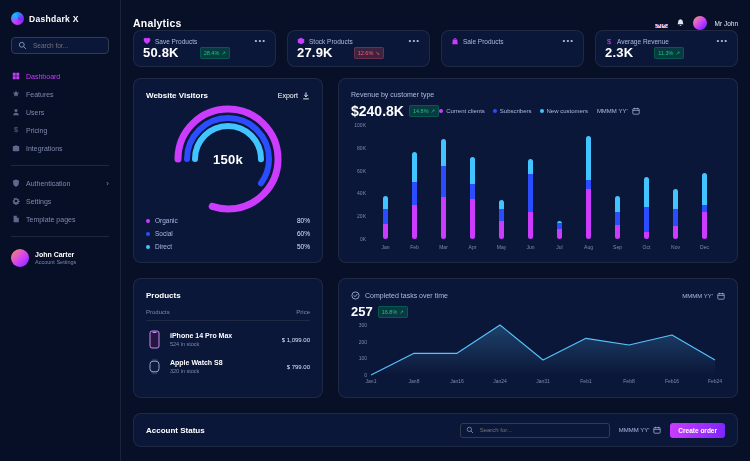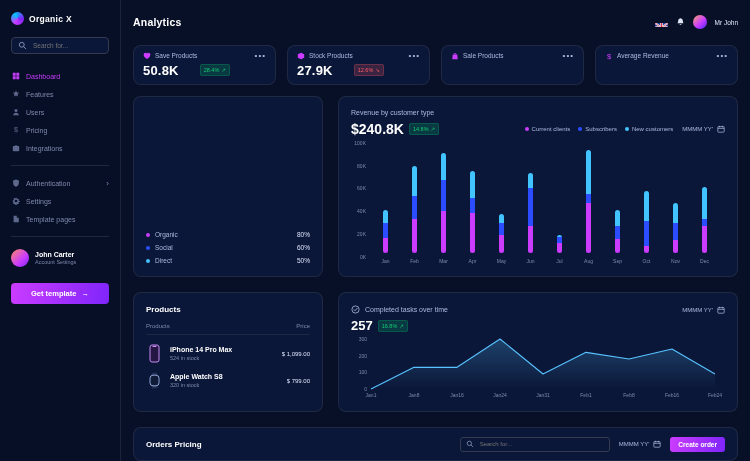--- a/index.html
+++ b/index.html
@@ -27,21 +27,21 @@
   .divider{height:1px;background:rgba(52,59,79,.55);margin:8px 0;}
   .profile{display:flex;align-items:center;gap:6px;margin-top:4px;}
   .avatar-sm{width:18px;height:18px;border-radius:50%;background:linear-gradient(135deg,#ff8a65,#cb3cff 60%,#7f25fb);}
   .profile-name{font-size:7px;font-weight:bold;}
   .profile-role{font-size:5.5px;color:#7e89ac;margin-top:1px;}
   .cta-btn{margin-top:16px;height:21px;border:none;border-radius:4px;color:#fff;cursor:pointer;
     background:linear-gradient(98deg,#cb3cff 0%,#7f25fb 100%);font-size:7.5px;font-weight:bold;
     display:flex;align-items:center;justify-content:center;gap:5px;font-family:"Liberation Sans",sans-serif;}
 
   
-  .main{position:absolute;left:121px;right:0;top:0;bottom:0;padding:0 12px;display:flex;flex-direction:column;}
+  .main{position:absolute;left:121px;right:0;top:0;bottom:0;padding:16px 12px;display:flex;flex-direction:column;}
   .topbar{height:47px;display:flex;align-items:center;justify-content:space-between;}
   .page-title{font-size:10.5px;font-weight:bold;letter-spacing:.2px;}
   .topbar-right{display:flex;align-items:center;gap:8px;}
   .flag{width:13px;height:9px;border-radius:1.5px;overflow:hidden;display:block;}
   .avatar-xs{width:14px;height:14px;border-radius:50%;background:linear-gradient(135deg,#f6a46b,#cb3cff 55%,#4a25fb);}
   .username{font-size:6.5px;color:#e3e9fb;}
 
   .card{background:#0b1739;border:1px solid rgba(52,59,79,.5);border-radius:8px;}
 
   
@@ -66,21 +66,21 @@
   .donut-center{position:absolute;inset:0;display:flex;align-items:center;justify-content:center;
     font-size:13px;font-weight:bold;letter-spacing:.3px;}
   .legend{margin-top:auto;display:flex;flex-direction:column;gap:6px;}
   .legend-row{display:flex;align-items:center;justify-content:space-between;font-size:6.5px;color:#aeb9e1;}
   .legend-left{display:flex;align-items:center;gap:5px;}
   .dot{width:4px;height:4px;border-radius:50%;background:#888;}
   .legend-val{color:#dbe3fb;}
 
   .revenue-card{flex:1;padding:12px;display:flex;flex-direction:column;}
   .rev-title{font-size:7px;color:#aeb9e1;}
-  .rev-row{display:flex;align-items:center;justify-content:space-between;margin-top:5px;}
+  .rev-row{display:flex;align-items:center;justify-content:flex-start;margin-top:5px;}
   .rev-left{display:flex;align-items:center;gap:5px;}
   .rev-value{font-size:14px;font-weight:bold;}
   .rev-right{display:flex;align-items:center;gap:9px;}
   .legend-inline{display:flex;align-items:center;gap:8px;}
   .li-item{display:flex;align-items:center;gap:3px;font-size:6px;color:#aeb9e1;}
   .date-chip{display:flex;align-items:center;gap:4px;font-size:6px;color:#aeb9e1;cursor:pointer;}
   .chart-area{position:relative;flex:1;margin-top:4px;}
   .ytick,.xtick{position:absolute;font-size:5px;color:#7e89ac;}
   .barcol{position:absolute;display:flex;flex-direction:column;border-radius:2.5px;overflow:hidden;}
   .barseg{width:100%;}
@@ -115,21 +115,21 @@
     font-size:6.5px;font-weight:bold;padding:4px 8px;cursor:pointer;font-family:"Liberation Sans",sans-serif;}
 </style>
 </head>
 <body>
 
 <div class="wrapper">
 
   <aside class="sidebar">
     <div class="logo-row">
       <span class="logo-mark"></span>
-      <span class="logo-text">Organic X</span>
+      <span class="logo-text">Dashdark X</span>
     </div>
 
     <div class="search">
       <span style="display:flex;">
         <svg width="9" height="9" viewBox="0 0 10 10">
             <circle cx="4.2" cy="4.2" r="2.7" fill="none" stroke="currentColor" stroke-width="1.1"></circle>
             <path d="m6.3 6.3 2.2 2.2" stroke="currentColor" stroke-width="1.1" stroke-linecap="round"></path>
           </svg>
       </span>
       <input placeholder="Search for..." style="">
@@ -210,24 +210,20 @@
     <div class="divider"></div>
 
     <div class="profile">
       <span class="avatar-sm"></span>
       <span>
         <div class="profile-name">John Carter</div>
         <div class="profile-role">Account Settings</div>
       </span>
     </div>
 
-    <button class="cta-btn">
-      <span>Get template</span>
-      <span>→</span>
-    </button>
   </aside>
 
   <main class="main">
 
     <div class="topbar">
       <div class="page-title">Analytics</div>
       <div class="topbar-right">
         <span class="flag">
           <svg width="13" height="9" viewBox="0 0 13 9">
               <rect width="13" height="9" fill="#2b3f9e"></rect>
@@ -298,25 +294,51 @@
       <div class="card stat-card">
         <div class="stat-head">
           <span class="stat-ico">
               <svg width="8" height="8" viewBox="0 0 10 10" fill="currentColor">
                 <text x="5" y="8.2" font-size="9.5" text-anchor="middle" font-family="Liberation Sans,sans-serif">$</text>
               </svg>
             </span>
           <span>Average Revenue</span>
           <span class="dots">•••</span>
         </div>
+        <div class="stat-value-row">
+          <span class="stat-value">2.3K</span>
+          <span class="badge up">
+              <span>11.3%</span>
+              <span>↗</span>
+            </span>
+        </div>
       </div>
     </div>
 
     <div class="row2">
       <div class="card visitors-card">
+        <div class="card-title-row">
+          <span class="card-title">Website Visitors</span>
+          <span class="export-btn">
+            <span>Export</span>
+            <span style="display:flex;">
+                <svg width="8" height="8" viewBox="0 0 10 10" fill="none" stroke="#fff" stroke-width="1.1" stroke-linecap="round" stroke-linejoin="round">
+                  <path d="M5 1v4.6M3.1 4 5 5.9 6.9 4M2 8.6h6"></path>
+                </svg>
+              </span>
+          </span>
+        </div>
+        <div class="donut-wrap">
+          <svg id="donut" width="116" height="116" viewBox="0 0 116 116">
+              <circle cx="58" cy="58" r="50" fill="none" stroke="#CB3CFF" stroke-width="7" stroke-linecap="round" stroke-dasharray="251.32741228718348 314.1592653589793" transform="rotate(180 58 58)"></circle>
+              <circle cx="58" cy="58" r="41" fill="none" stroke="#2B4DFF" stroke-width="6" stroke-linecap="round" stroke-dasharray="154.5663585566178 257.610597594363" transform="rotate(180 58 58)"></circle>
+              <circle cx="58" cy="58" r="33" fill="none" stroke="#41C4FF" stroke-width="6" stroke-linecap="round" stroke-dasharray="103.67255756846318 207.34511513692635" transform="rotate(180 58 58)"></circle>
+            </svg>
+          <div class="donut-center">150k</div>
+        </div>
         <div class="legend">
           <div class="legend-row">
             <span class="legend-left">
                 <span class="dot" style="background: rgb(203, 60, 255);"></span>
                 <span>Organic</span>
               </span>
             <span class="legend-val">80%</span>
           </div>
           <div class="legend-row">
             <span class="legend-left">
@@ -536,21 +558,21 @@
             <text x="192" y="62" text-anchor="middle" font-size="5" fill="#7e89ac">Jan31</text>
             <text x="235" y="62" text-anchor="middle" font-size="5" fill="#7e89ac">Feb1</text>
             <text x="278" y="62" text-anchor="middle" font-size="5" fill="#7e89ac">Feb8</text>
             <text x="321" y="62" text-anchor="middle" font-size="5" fill="#7e89ac">Feb16</text>
             <text x="364" y="62" text-anchor="middle" font-size="5" fill="#7e89ac">Feb24</text>
           </svg>
       </div>
     </div>
 
     <div class="card orders-bar">
-      <span class="orders-title">Orders Pricing</span>
+      <span class="orders-title">Account Status</span>
       <span class="orders-right">
         <span class="search2">
           <span style="display:flex;">
               <svg width="8" height="8" viewBox="0 0 10 10">
                 <circle cx="4.2" cy="4.2" r="2.7" fill="none" stroke="currentColor" stroke-width="1.1"></circle>
                 <path d="m6.3 6.3 2.2 2.2" stroke="currentColor" stroke-width="1.1" stroke-linecap="round"></path>
               </svg>
             </span>
           <input placeholder="Search for..." style="">
         </span>

